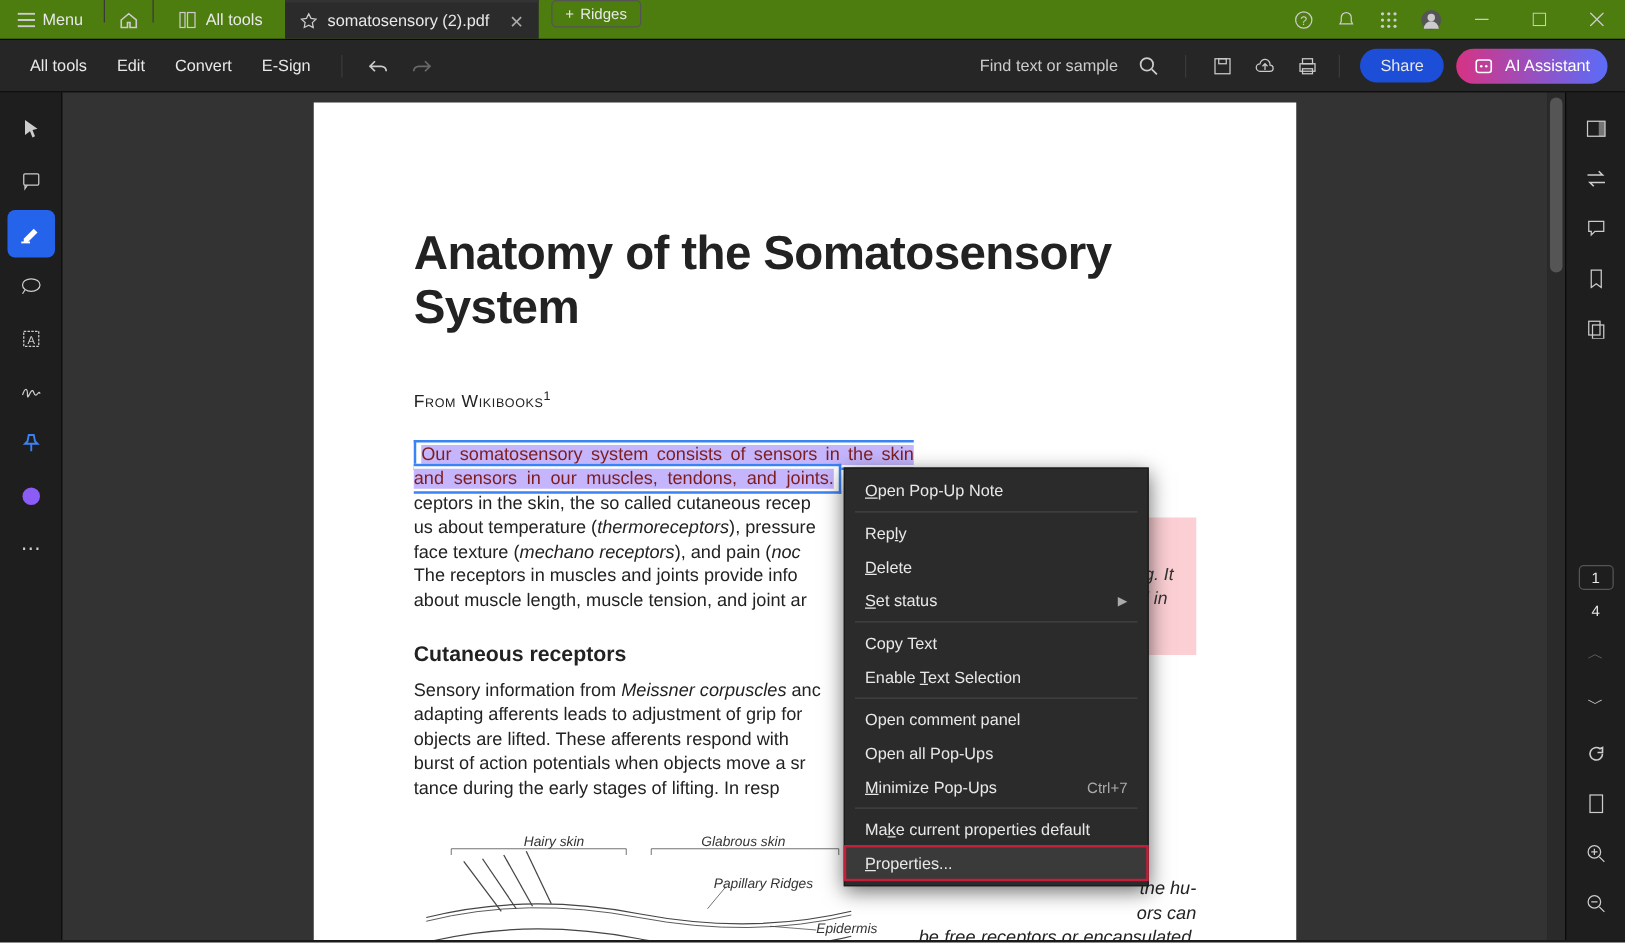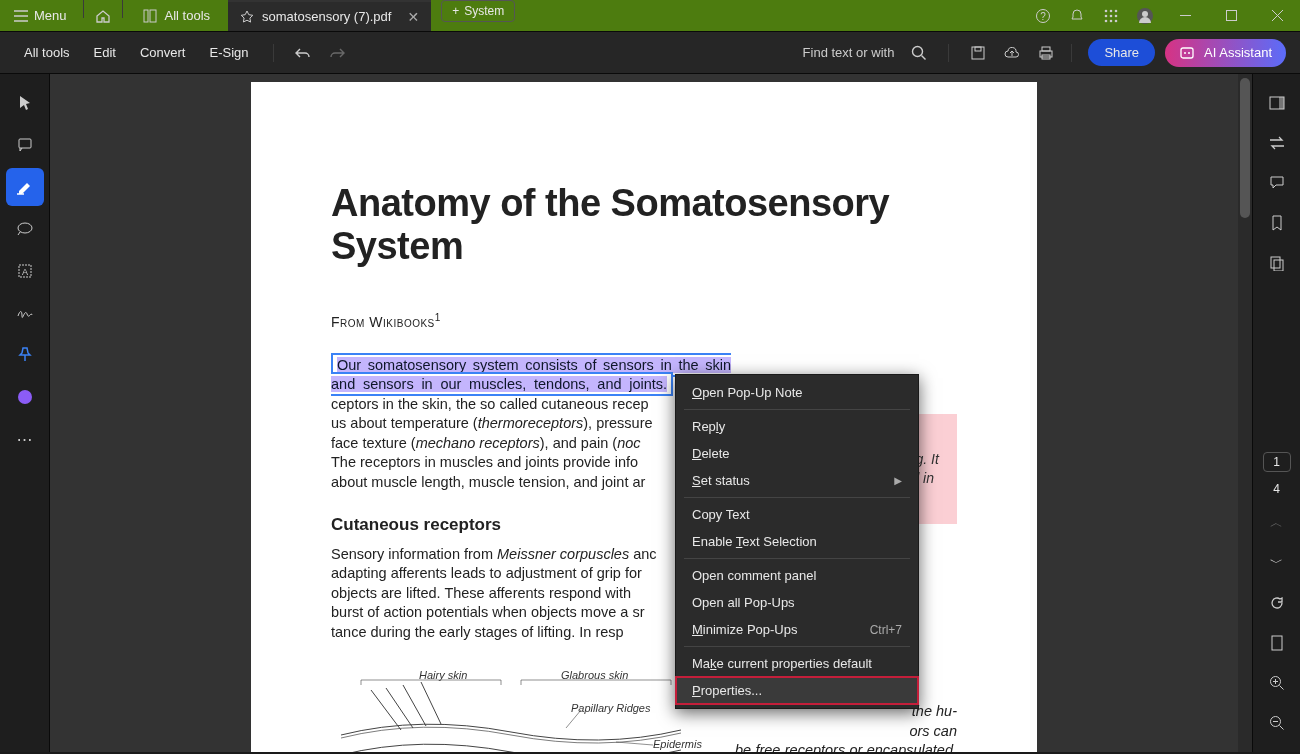--- a/index.html
+++ b/index.html
@@ -25,21 +25,21 @@
 .lt-btn{width:38px;height:38px;display:flex;align-items:center;justify-content:center;border-radius:6px;cursor:pointer;color:#ccc}
 .lt-btn.active{background:#2563eb;color:#fff}
 .lt-btn.pin{color:#3b82f6}
 .lt-btn.dot::before{content:'';width:14px;height:14px;background:#8b5cf6;border-radius:50%}
 .doc-area{flex:1;background:#333;display:flex;justify-content:center;overflow:hidden;position:relative}
 .page{width:786px;background:#fff;color:#222;padding:100px 80px 0;margin-top:8px;font-family:Georgia,serif;position:relative}
 .doc-title{font-size:38px;font-weight:600;font-family:'Segoe UI',sans-serif;color:#222;margin-bottom:44px;letter-spacing:-0.5px}
 .from-wiki{font-size:14px;font-variant:small-caps;letter-spacing:0.5px;margin-bottom:26px}
 .from-wiki sup{font-size:10px}
 .highlight-box{border:2px solid #3b82f6;padding:2px 4px;display:inline;background:#fff}
-.hl-text{background:#c4b5fd;color:#0f172a}
+.hl-text{background:#c4b5fd;color:#7f1d1d}
 .body-text{font-size:14.5px;line-height:1.35;text-align:justify;color:#222}
 .body-text em{}
 .pink-box{position:absolute;right:80px;top:332px;width:258px;background:#fbcfd4;padding:16px 18px;font-style:italic;font-size:14px;line-height:1.4;color:#333}
 .sub-h{font-size:17px;font-weight:600;font-family:'Segoe UI',sans-serif;margin:22px 0 10px}
 .right-col{position:absolute;right:80px;top:620px;width:222px;font-size:14.5px;line-height:1.35;text-align:justify;font-style:italic}
 .right-tools{width:48px;background:#1e1e1e;display:flex;flex-direction:column;align-items:center;padding:12px 0;gap:6px;border-left:1px solid #0a0a0a}
 .rt-btn{width:34px;height:34px;display:flex;align-items:center;justify-content:center;border-radius:6px;cursor:pointer;color:#ccc}
 .page-num{border:1px solid #555;border-radius:4px;width:28px;text-align:center;padding:2px 0;font-size:12px;margin-top:auto}
 .context-menu{position:absolute;left:675px;top:374px;width:244px;background:#2b2b2b;border:1px solid #1a1a1a;box-shadow:0 4px 16px rgba(0,0,0,0.6);padding:4px 0;z-index:100;font-size:13px}
 .cm-item{padding:6px 16px;cursor:pointer;display:flex;justify-content:space-between;align-items:center}
@@ -74,26 +74,26 @@
     <svg width="14" height="14">
         <rect x="1" y="1" width="4" height="12" fill="none" stroke="#ccc"></rect>
         <rect x="7" y="1" width="6" height="12" fill="none" stroke="#ccc"></rect>
       </svg>
     <span>All tools</span>
   </div>
   <div class="doc-tab">
     <svg width="14" height="14">
         <path d="M7 1l1.8 3.7 4 .6-2.9 2.8.7 4L7 10.2 3.4 12l.7-4L1.2 5.3l4-.6z" fill="none" stroke="#ccc"></path>
       </svg>
-    <span>somatosensory (7).pdf</span>
+    <span>somatosensory (2).pdf</span>
     <span class="close-x">✕</span>
   </div>
   <div class="create-btn">
     <span>+</span>
-    <span>System</span>
+    <span>Ridges</span>
   </div>
   <div class="spacer"></div>
   <div class="tb-icon">
       <svg width="16" height="16">
         <circle cx="8" cy="8" r="6.5" fill="none" stroke="#ccc"></circle>
         <text x="8" y="12" text-anchor="middle" fill="#ccc" font-size="10">?</text>
       </svg>
     </div>
   <div class="tb-icon">
       <svg width="16" height="16">
@@ -147,21 +147,21 @@
       <svg width="16" height="14">
         <path d="M5 3L1 7l4 4M1 7h9a4 4 0 014 4" fill="none" stroke="#ccc" stroke-width="1.4"></path>
       </svg>
     </div>
   <div class="tl-icon" style="opacity:0.4">
       <svg width="16" height="14">
         <path d="M11 3l4 4-4 4M15 7H6a4 4 0 00-4 4" fill="none" stroke="#ccc" stroke-width="1.4"></path>
       </svg>
     </div>
   <div class="spacer"></div>
-  <span class="find-txt">Find text or with</span>
+  <span class="find-txt">Find text or sample</span>
   <div class="tl-icon">
       <svg width="16" height="16">
         <circle cx="6.5" cy="6.5" r="5" fill="none" stroke="#ccc" stroke-width="1.4"></circle>
         <path d="M10.5 10.5l4 4" stroke="#ccc" stroke-width="1.4"></path>
       </svg>
     </div>
   <div class="sep" style="margin:0 10px"></div>
   <div class="tl-icon">
       <svg width="16" height="16">
         <rect x="2" y="2" width="12" height="12" fill="none" stroke="#ccc"></rect>

